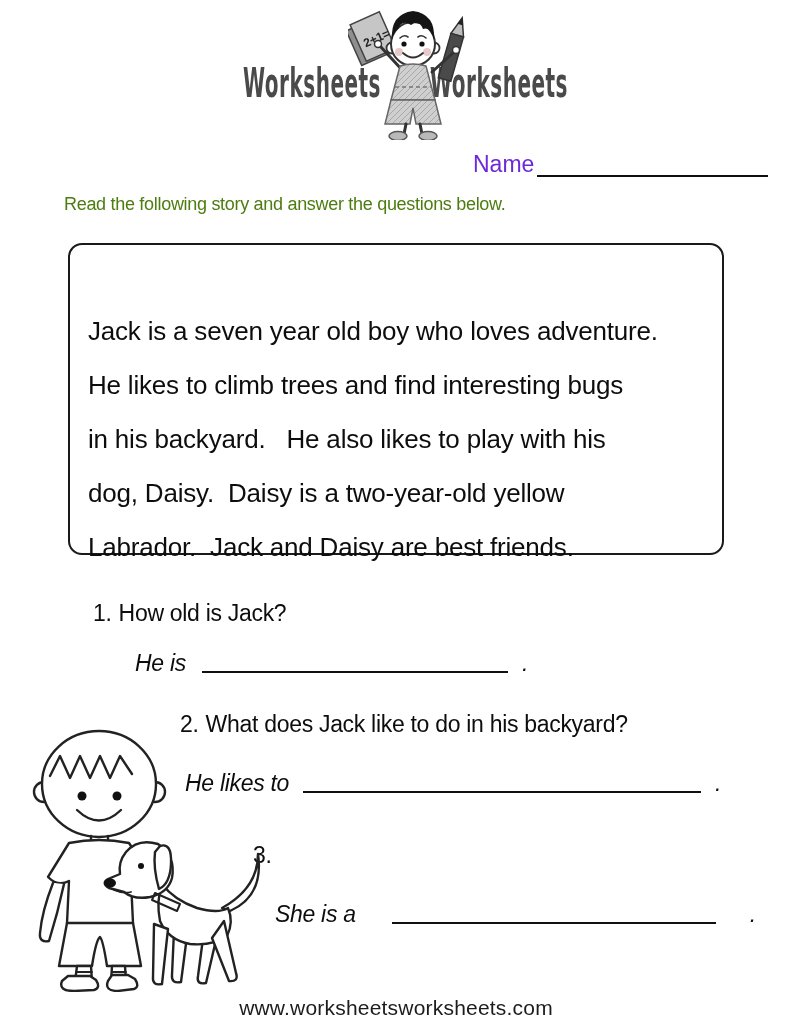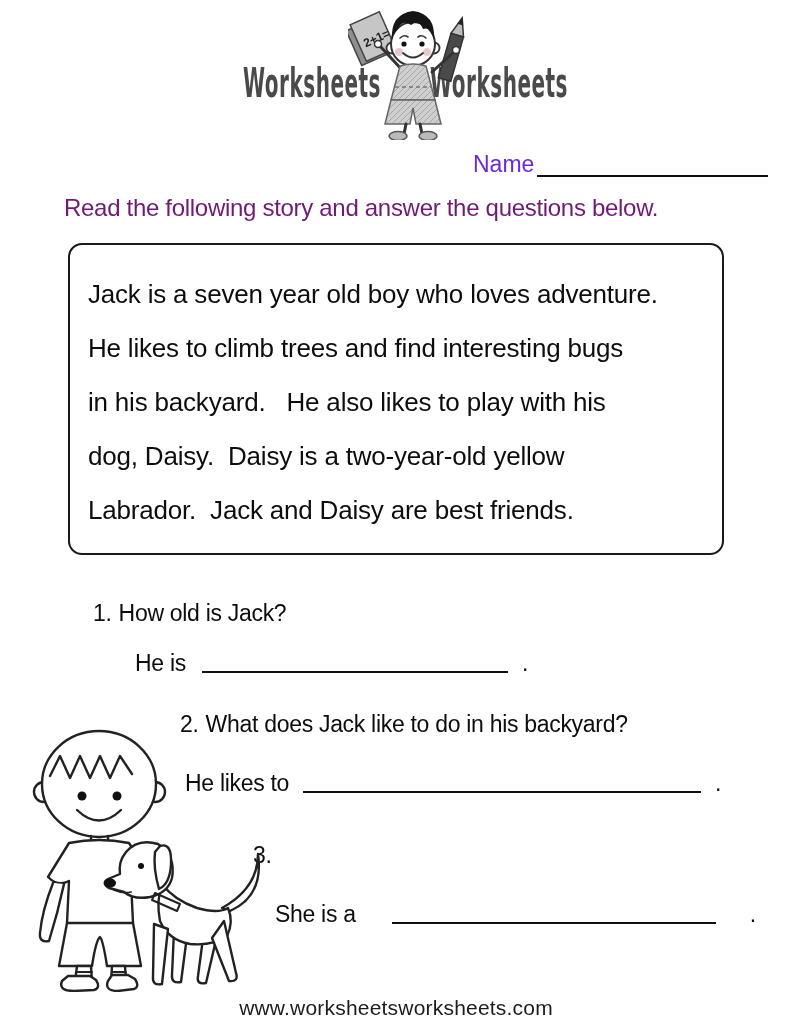--- a/index.html
+++ b/index.html
@@ -9,33 +9,33 @@
   .logo-text{position:absolute;top:60px;font-family:"DejaVu Sans",sans-serif;
              font-weight:bold;font-size:40px;color:#4a4a4a;transform:scaleX(0.5);
              transform-origin:left center;white-space:nowrap;letter-spacing:1px;}
   .logo-left{left:243px;}
   .logo-right{left:430px;}
   .logo-boy{position:absolute;left:348px;top:0px;}
   
   .name-label{position:absolute;left:473px;top:151px;font-size:23px;color:#6d28d9;}
   .name-line{position:absolute;left:537px;top:175px;width:231px;height:2px;background:#101010;}
   
-  .instruction{position:absolute;left:64px;top:194px;font-size:24px;letter-spacing:-0.3px;color:#701a75;}
+  .instruction{position:absolute;left:64px;top:194px;font-size:18px;letter-spacing:-0.3px;color:#4d7c0f;}
   
   .story-box{position:absolute;left:68px;top:243px;width:656px;height:312px;
              border:2.5px solid #1a1a1a;border-radius:14px;box-sizing:border-box;background:#fff;}
   .story-text{padding:22px 12px 0 18px;font-size:26px;line-height:54px;
-              letter-spacing:-0.2px;white-space:pre-wrap;color:#0d0d0d;}
+              letter-spacing:-0.2px;white-space:pre-wrap;color:#0d0d0d;margin-top:37px;}
   
   .q-row{position:absolute;display:flex;align-items:baseline;font-size:23px;
          letter-spacing:-0.3px;color:#0d0d0d;white-space:nowrap;}
   .q-num{margin-right:7px;}
   .q-num-wide{margin-right:13px;}
   .a-row{position:absolute;display:flex;align-items:flex-end;font-size:23px;
-         letter-spacing:-0.3px;color:#0d0d0d;white-space:nowrap;}
+         letter-spacing:-0.3px;color:#0d0d0d;white-space:nowrap;font-style:italic;}
   .blank{display:inline-block;height:2.5px;background:#101010;align-self:flex-end;margin-bottom:4px;}
   .a-period{margin-left:14px;}
   
   .footer{position:absolute;left:0;top:996px;width:792px;text-align:center;
           font-size:21px;color:#1c1c1c;letter-spacing:0.2px;}
   
   .boy-dog{position:absolute;left:22px;top:726px;}
   svg{display:block;}
 </style>
 </head>

